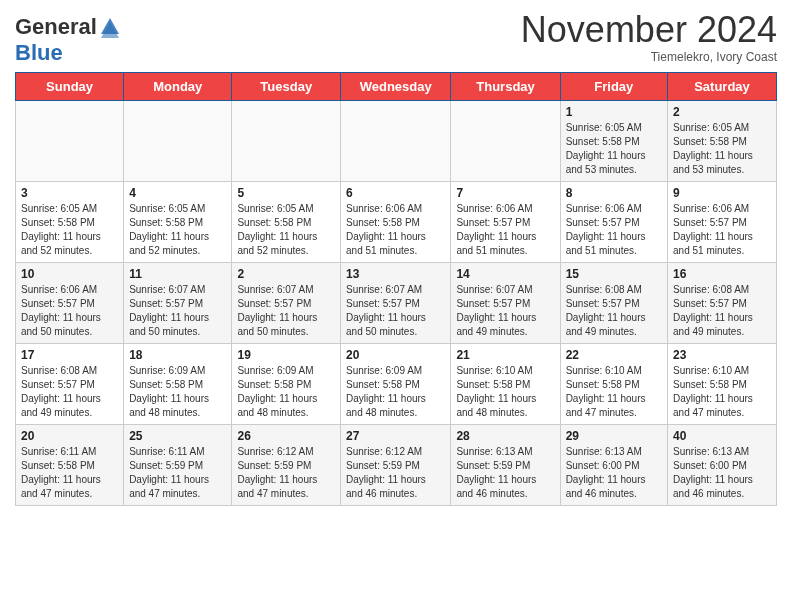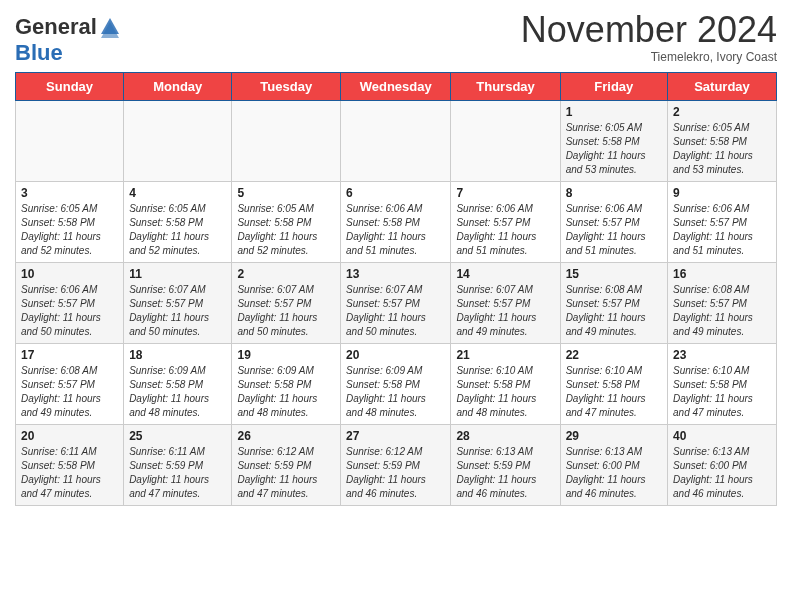--- a/index.html
+++ b/index.html
@@ -94,21 +94,20 @@
       font-size: 12px;
       font-weight: bold;
       color: #222;
       display: block;
       margin-bottom: 2px;
     }
     .day-info {
       font-size: 10px;
       color: #333;
       line-height: 1.4;
-      font-style: italic;
     }
     .empty {
       background: #f9f9f9 !important;
     }
   </style>
 </head>
 <body>
 
 <div class="page">
   <div class="header">

